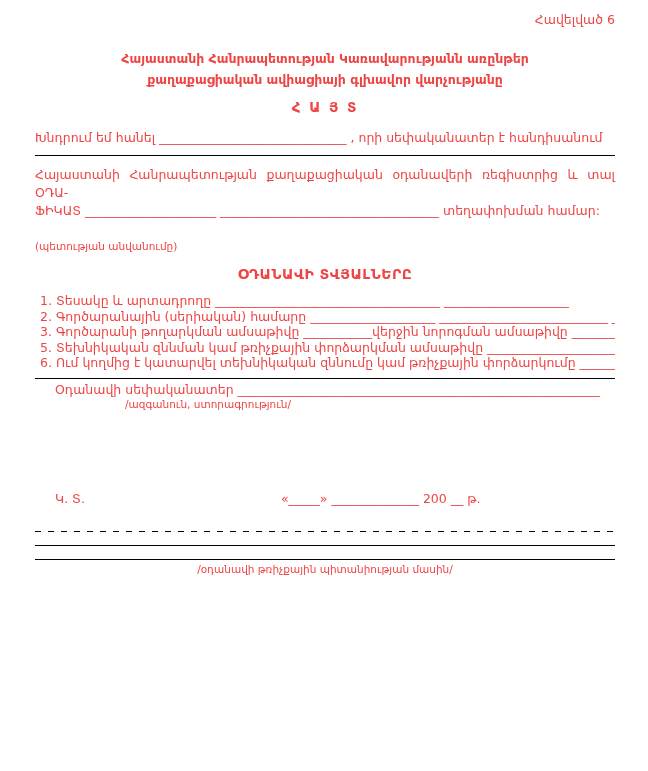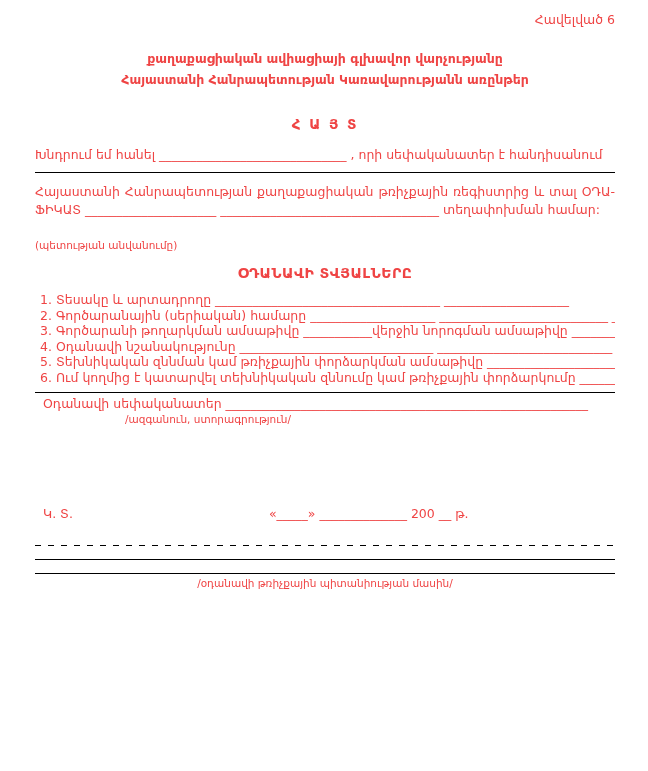--- a/index.html
+++ b/index.html
@@ -14,42 +14,42 @@
     line-height: 15.5px;
     box-sizing: border-box;
     padding: 12px 33px 0 35px;
     overflow: hidden;
   }
   .right   { text-align: right; }
   .center  { text-align: center; }
   .bold    { font-weight: bold; }
 
   .doc-header { margin-top: 20px; line-height: 21px; }
-  .doc-title  { margin-top: 27px; font-size: 13.5px; letter-spacing: 2px; }
+  .doc-title  { margin-top: 10px; font-size: 13.5px; letter-spacing: 2px; }
 
   .request-line { margin-top: 15px; white-space: nowrap; }
   .caption-sm   { font-size: 10.5px; line-height: 13px; }
   .caption-under-blank1 { margin-left: 72px; width: 260px; text-align: center; margin-top: 1px; }
 
   .rule        { border-bottom: 1px solid #000; height: 0; margin-top: 9px; }
 
   .registry    { margin-top: 10px; line-height: 18px; }
   .jline       { text-align: justify; text-align-last: justify; }
   .caption-under-blank2 { width: 470px; text-align: left; margin-top: 20px; }
 
   .section-heading { margin-top: 14px; font-size: 14px; letter-spacing: 0.5px; }
   .aircraft-list   { margin-top: 11px; margin-left: 5px; }
   .aircraft-list div { white-space: nowrap; overflow: hidden; }
 
   .overflow-rule { margin-top: 7px; }
-  .owner-line    { margin-top: 3px; margin-left: 8px; white-space: nowrap; overflow: hidden; }
+  .owner-line    { margin-top: 3px; margin-left: 20px; white-space: nowrap; overflow: hidden; }
   .owner-caption { margin-left: 90px; width: 440px; text-align: left; margin-top: 1px; }
 
   .stamp-row   { margin-top: 80px; display: flex; align-items: baseline; }
-  .seal        { margin-left: 8px; }
+  .seal        { margin-left: 20px; }
   .stamp-date  { margin-left: 196px; }
 
   .dashed-separator {
     margin-top: 24px;
     height: 1px;
     background: repeating-linear-gradient(90deg, #000 0 6px, transparent 6px 13px);
   }
 
   .conclusion  { margin-top: 19px; line-height: 19px; }
   .concl-rule1 { margin-top: 13px; }
@@ -57,43 +57,42 @@
   .caption-airworthiness { margin-top: 3px; }
 </style>
 </head>
 <body>
 
 <div class="page">
 
   <div class="right">Հավելված 6</div>
 
   <div class="doc-header center bold">
+    <div>Հայաստանի Հանրապետության Կառավարությանն առընթեր</div>
     <div>քաղաքացիական ավիացիայի գլխավոր վարչությանը</div>
-    <div>Հայաստանի Հանրապետության Կառավարությանն առընթեր</div>
   </div>
 
   <div class="doc-title center bold">Հ Ա Յ Տ</div>
 
   <div class="request-line">Խնդրում եմ հանել ______________________________ , որի սեփականատեր է հանդիսանում</div>
 
   <div class="rule"></div>
 
   <div class="registry">
-    <div class="jline">Հայաստանի Հանրապետության քաղաքացիական թռիչքային ռեգիստրից և տալ ՕԴԱ-</div>
+    <div class="jline">Հայաստանի Հանրապետության քաղաքացիական օդանավերի ռեգիստրից և տալ ՕԴԱ-</div>
     <div>ՖԻԿԱՏ _____________________ ___________________________________ տեղափոխման համար:</div>
   </div>
   <div class="caption-sm caption-under-blank2">(պետության անվանումը)</div>
 
   <div class="section-heading center bold">ՕԴԱՆԱՎԻ ՏՎՅԱԼՆԵՐԸ</div>
 
   <div class="aircraft-list">
     <div>1. Տեսակը և արտադրողը ____________________________________ ____________________</div>
     <div>2. Գործարանային (սերիական) համարը ____________________ ___________________________ __</div>
     <div>3. Գործարանի թողարկման ամսաթիվը ___________վերջին նորոգման ամսաթիվը _________</div>
-    <div>4. Օդանավի նշանակությունը _______________________________ ____________________________</div>
     <div>5. Տեխնիկական զննման կամ թռիչքային փորձարկման ամսաթիվը _________________________</div>
     <div>6. Ում կողմից է կատարվել տեխնիկական զննումը կամ թռիչքային փորձարկումը _______</div>
   </div>
 
   <div class="rule overflow-rule"></div>
 
   <div class="owner-line">Օդանավի սեփականատեր __________________________________________________________</div>
   <div class="caption-sm owner-caption">/ազգանուն, ստորագրություն/</div>
 
   <div class="stamp-row">

